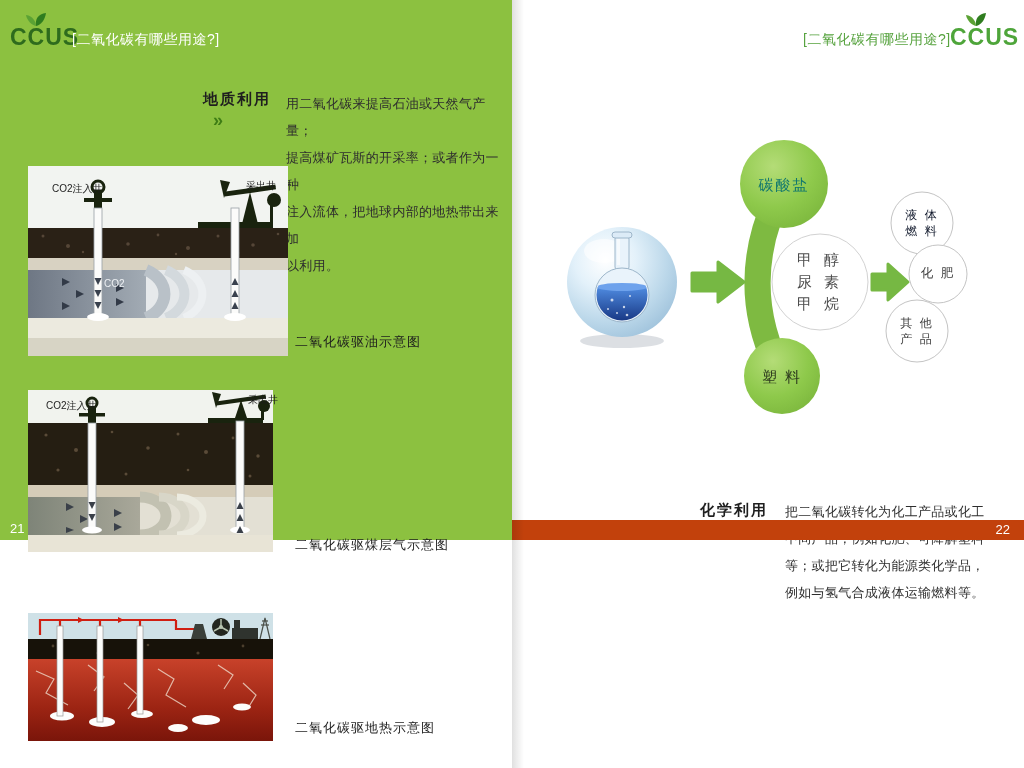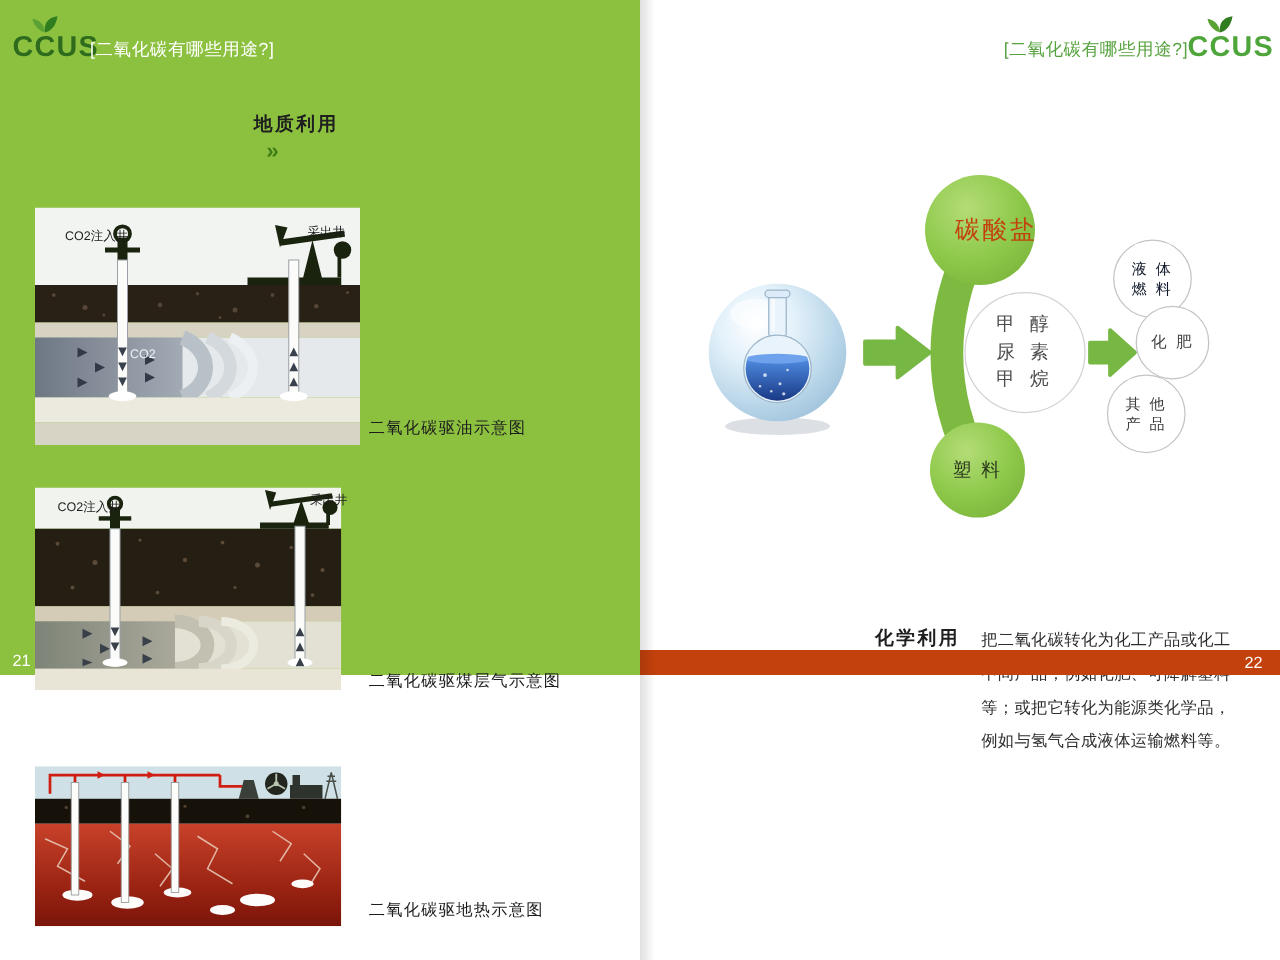--- a/index.html
+++ b/index.html
@@ -46,21 +46,21 @@
   .cap3 { left:295px; top:719px; }
 
   .page-num { position:absolute; font-size:13px; color:#ffffff; }
   .pn-left { left:10px; bottom:4px;margin-top:20px; }
   .bottom-bar { position:absolute; left:0; bottom:0; width:512px; height:20px; background:#c2410c; }
   .pn-right { position:absolute; right:14px; top:2px; }
 
   .flow { position:absolute; left:30px; top:115px; width:470px; height:310px; }
   .fl-label { position:absolute; transform:translate(-50%,-50%); text-align:center;
               white-space:pre-line; line-height:1.4; }
-  .fl-top    { left:242px; top:69px;  font-size:20px; letter-spacing:2px; color:#c2410c;margin-left:13px; }
+  .fl-top    { left:242px; top:69px;  font-size:15px; letter-spacing:2px; color:#0f766e; }
   .fl-bottom { left:240px; top:261px; font-size:15px; letter-spacing:2px; color:#2e3b1f; }
   .fl-center { left:278px; top:167px; font-size:15px; line-height:22px; letter-spacing:4px; color:#4d4d4d; }
   .fl-rt { left:380px; top:108px; font-size:12px; line-height:16px; letter-spacing:2px; color:#0f172a; }
   .fl-rm { left:396px; top:159px; font-size:12.5px; letter-spacing:2px; color:#404040; }
   .fl-rb { left:375px; top:216px; font-size:12px; line-height:16px; letter-spacing:2px; color:#3c3c3c; }
 
   .rt-title   { left:188px; top:501px; }
   .rt-chevron { left:199px; top:522px; }
   .rt-body    { left:273px; top:498px; width:225px; }
 </style>
@@ -76,20 +76,24 @@
         <path d="M12,14 C11,7 14,2 22,1 C21,8 17,13 12,14 Z" fill="#2f7d1f"></path>
         <path d="M12,14 C12,10 9,4 2,3 C3,9 8,13 12,14 Z" fill="#5ba234"></path>
       </svg>
       <span class="logo-text">CCUS</span>
     </div>
 
     <span class="page-tag tag-left">[二氧化碳有哪些用途?]</span>
 
     <span class="sec-title lt-title">地质利用</span>
     <span class="chevron lt-chevron">»</span>
+    <p class="sec-body lt-body">用二氧化碳来提高石油或天然气产量；
+提高煤矿瓦斯的开采率；或者作为一种
+注入流体，把地球内部的地热带出来加
+以利用。</p>
 
     <figure class="diagram d1">
       <svg width="260" height="190" viewBox="0 0 260 190">
         <defs>
           <linearGradient id="flood1" x1="0" y1="0" x2="1" y2="0">
             <stop offset="0" stop-color="#6e7784"></stop>
               <stop offset="1" stop-color="#a2abb4"></stop>
           </linearGradient>
         </defs>
         <rect x="0" y="0" width="260" height="62" fill="#f2f4f1"></rect>

